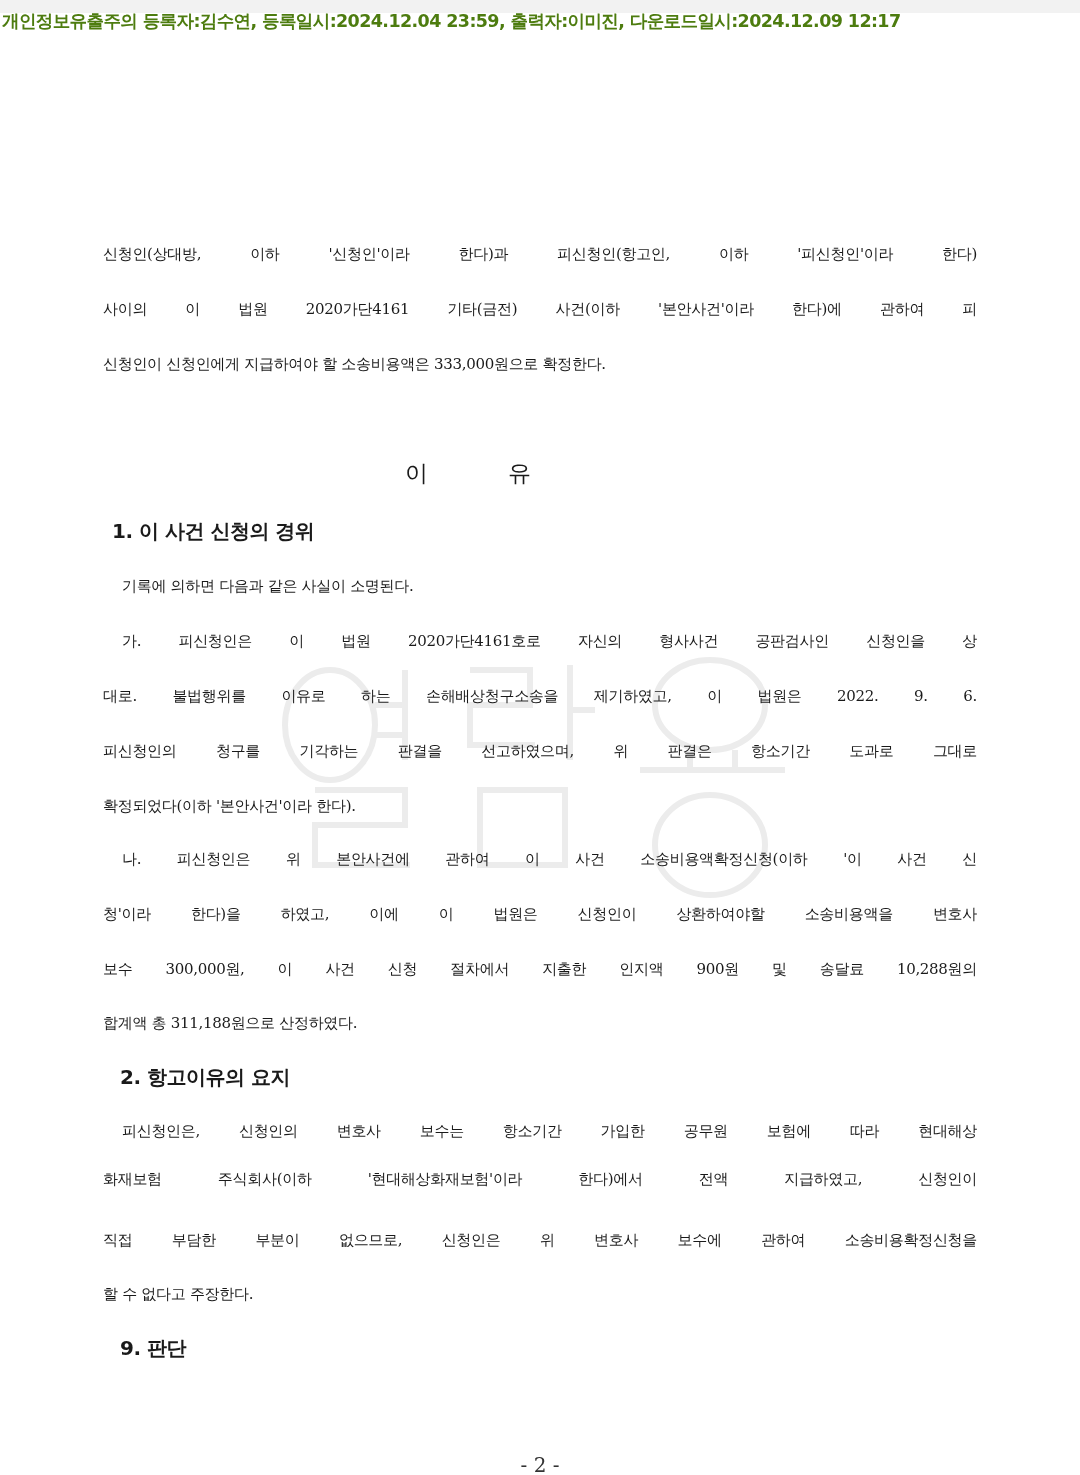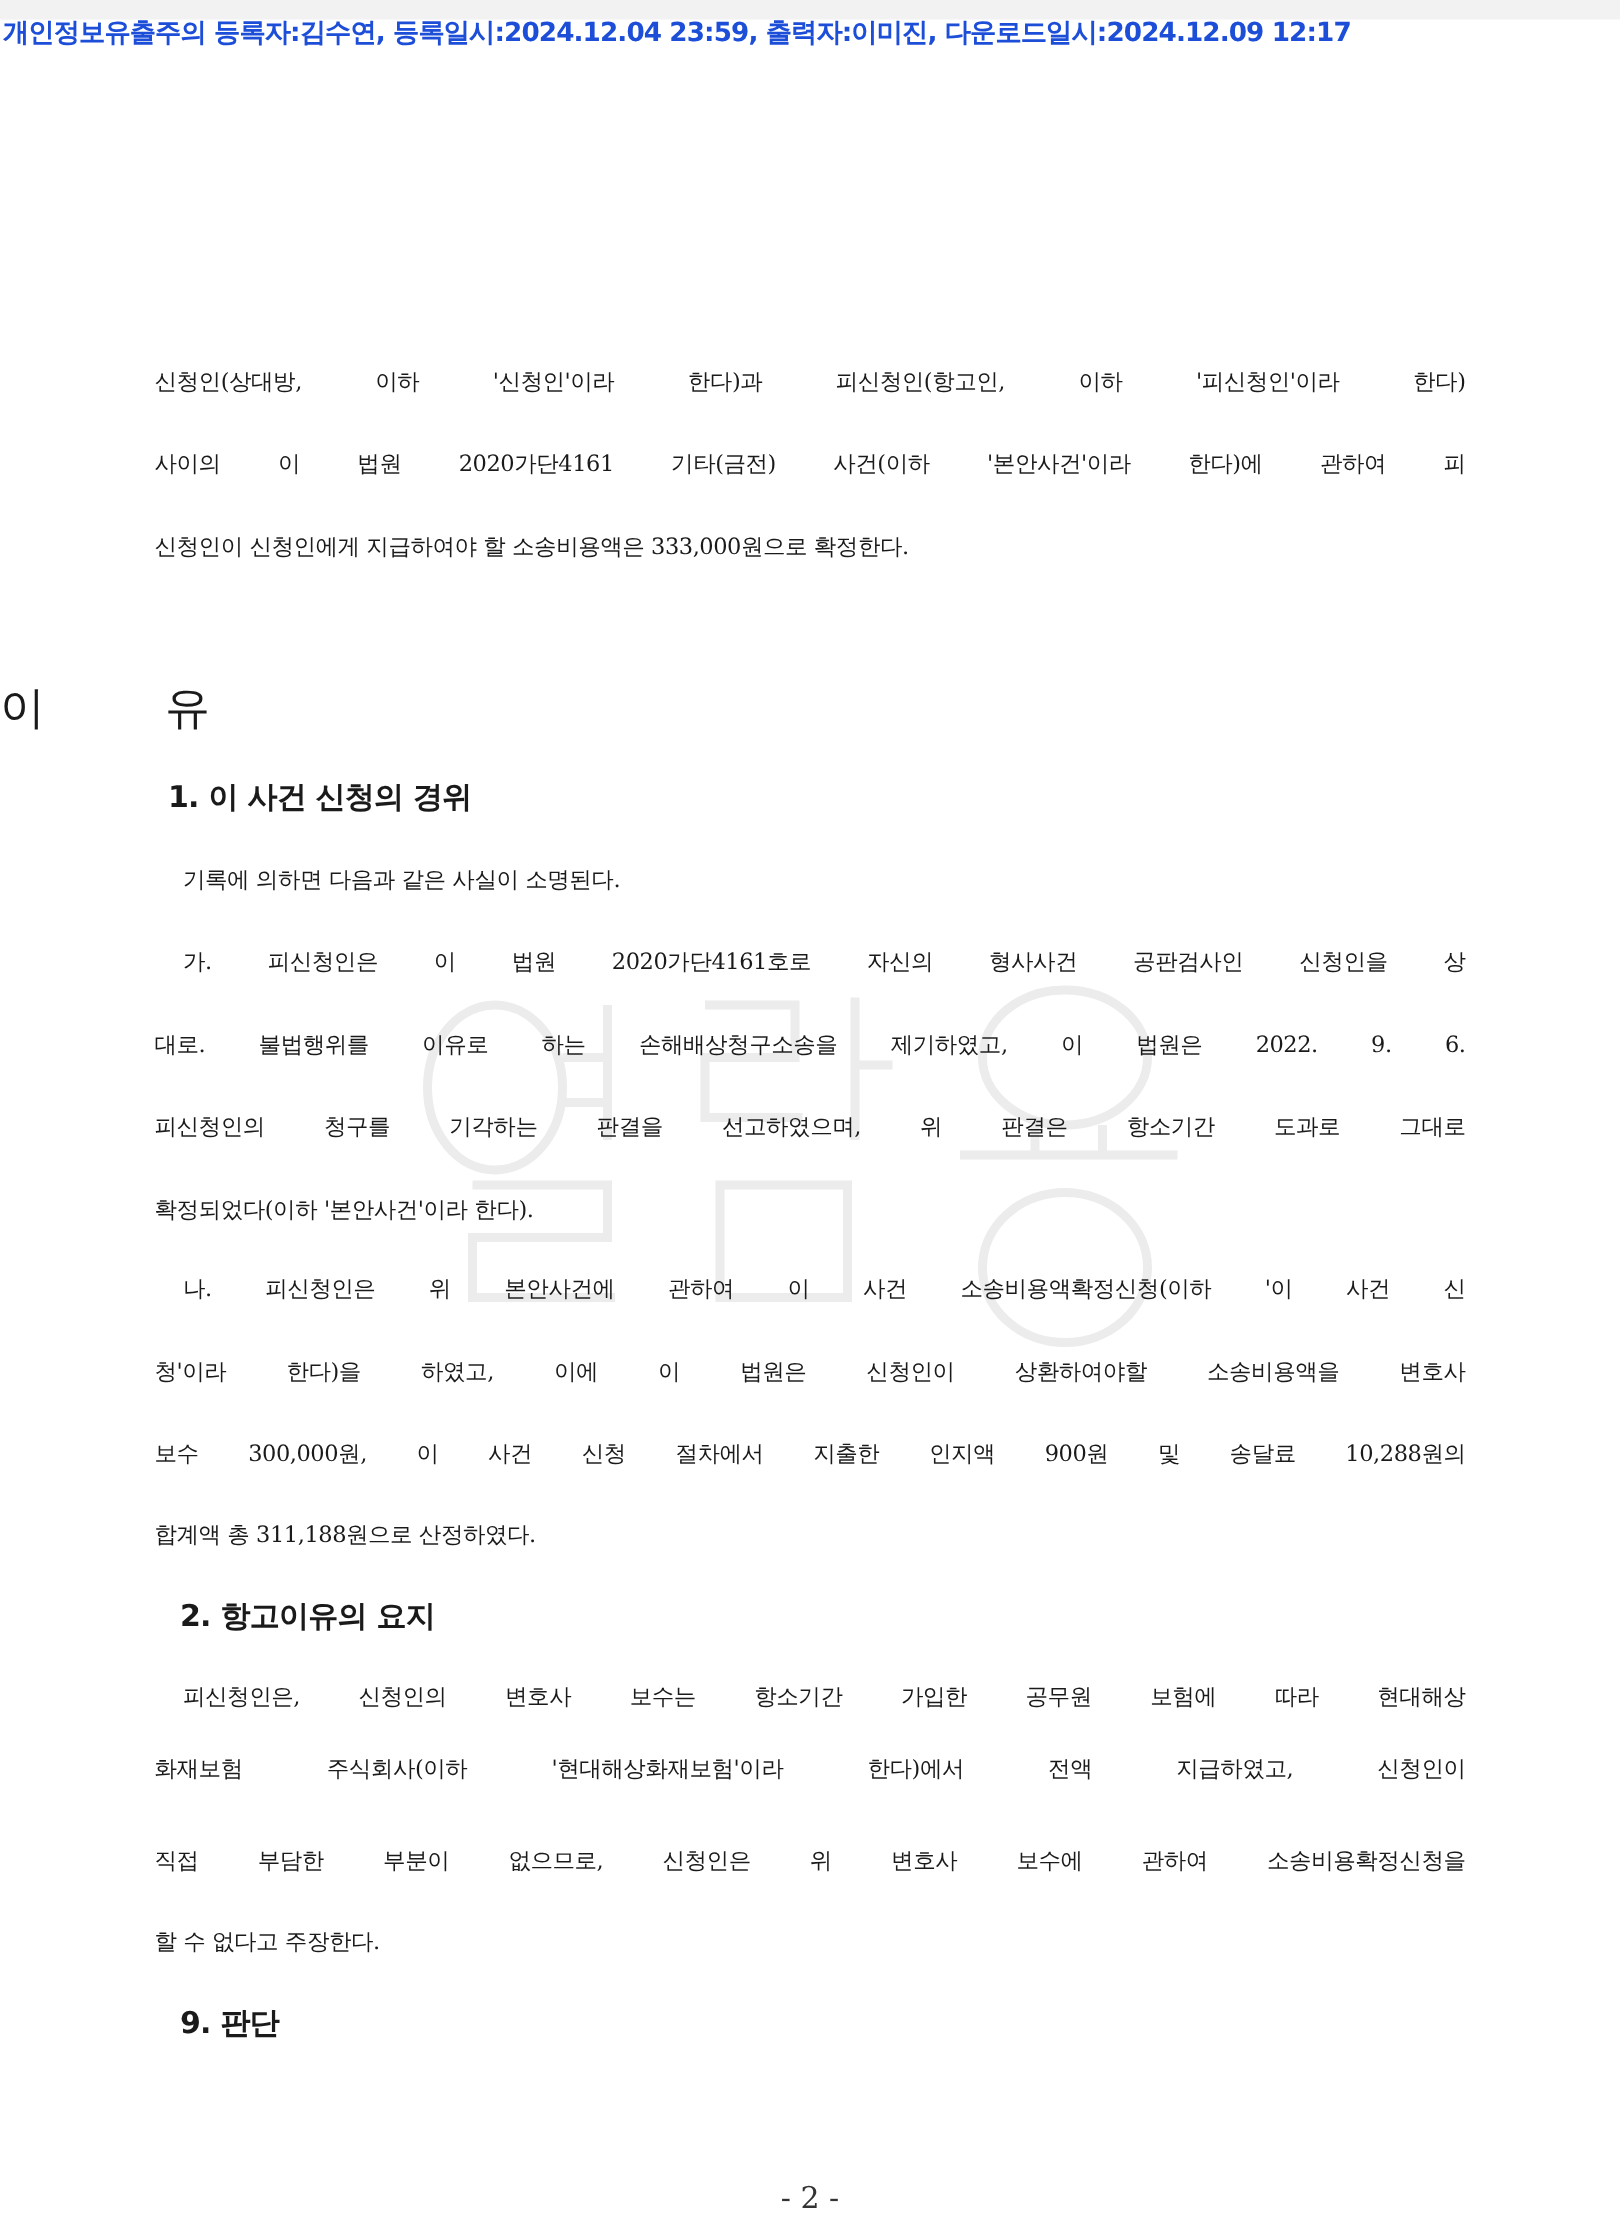--- a/index.html
+++ b/index.html
@@ -22,21 +22,21 @@
       height: 13px;
       background: #f2f2f2;
     }
     .print-header {
       position: absolute;
       left: 2px;
       top: 9px;
       font-family: "DejaVu Sans", "Liberation Sans", sans-serif;
       font-weight: bold;
       font-size: 17.5px;
-      color: #1d4ed8;
+      color: #4d7c0f;
       letter-spacing: -0.6px;
       white-space: nowrap;
     }
     .watermark {
       position: absolute;
       left: 270px;
       top: 650px;
       width: 520px;
       height: 260px;
       pointer-events: none;
@@ -65,23 +65,23 @@
       font-size: 20px;
       line-height: 26px;
       white-space: nowrap;
       letter-spacing: -0.5px;
     }
     .reason-title {
       position: absolute;
       left: 0;
       width: 936px;
       top: 458px;
-      text-align: left;
+      text-align: center;
       font-family: "DejaVu Sans", "Liberation Sans", sans-serif;
-      font-size: 30px;
+      font-size: 23px;
       line-height: 30px;
     }
     .reason-title span { display: inline-block; }
     .reason-title .gap { width: 80px; }
     .page-number {
       position: absolute;
       left: 0;
       width: 1080px;
       top: 1453px;
       text-align: center;

